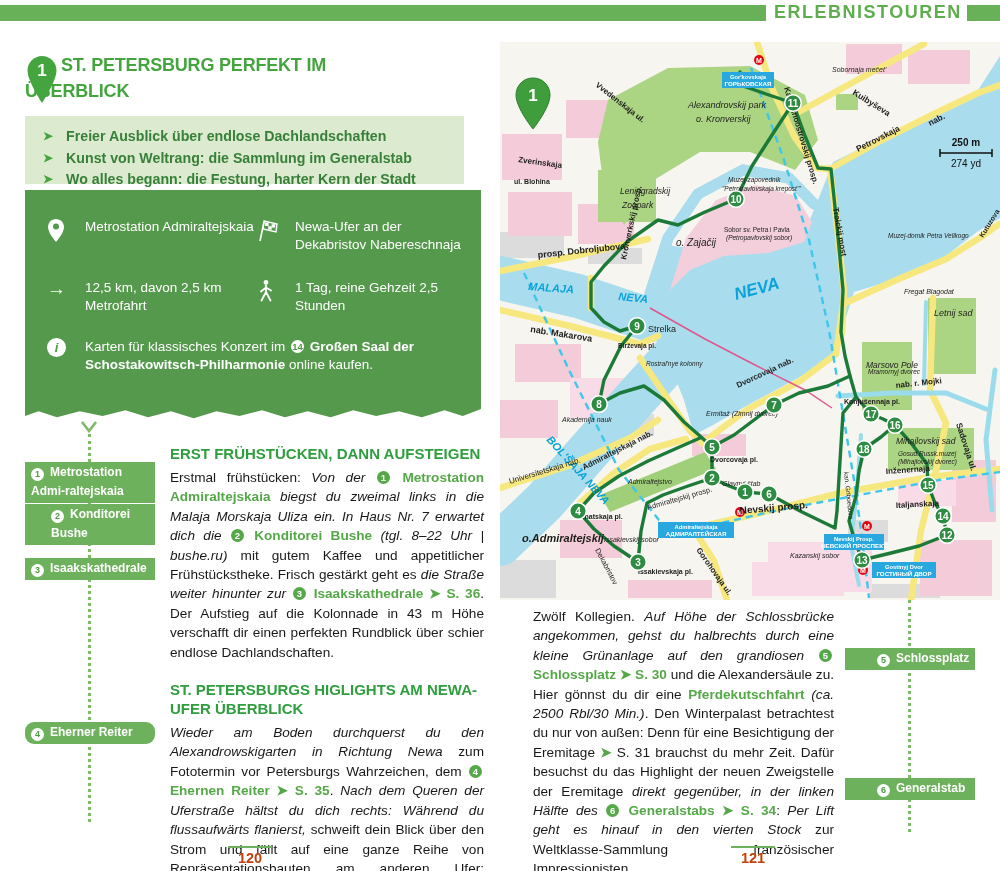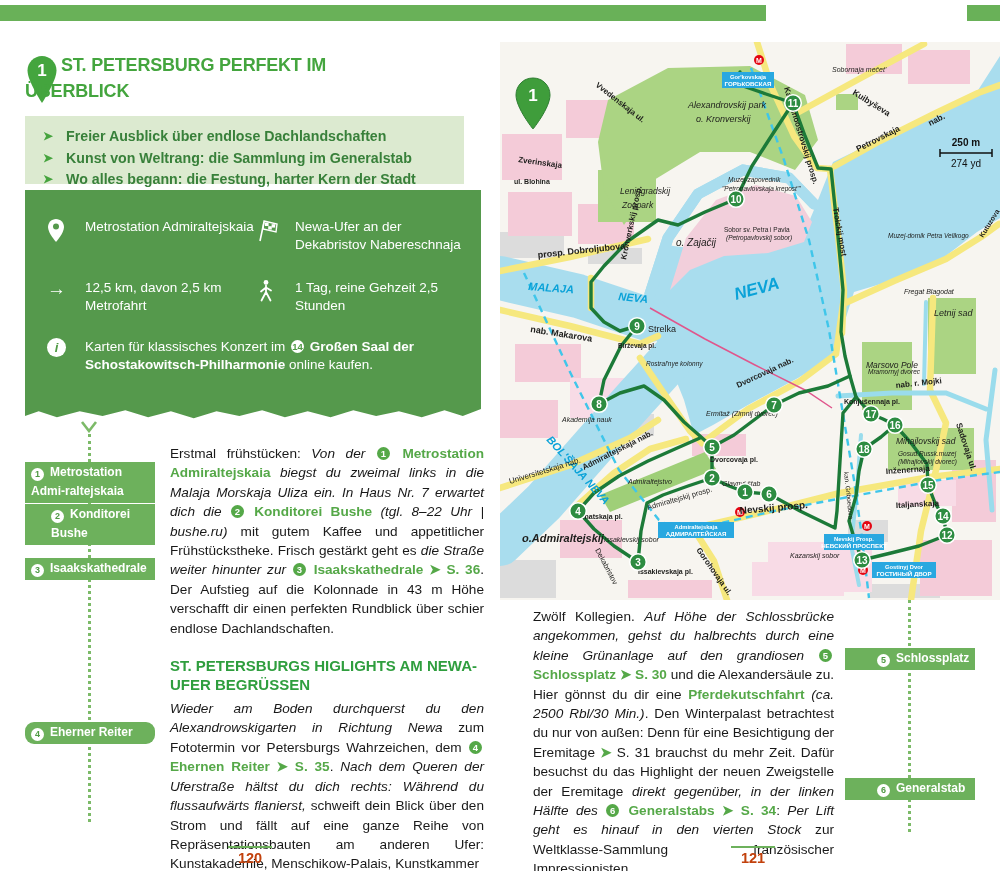--- a/index.html
+++ b/index.html
@@ -69,20 +69,21 @@
            font-size:14.5px;color:#c2410c;}
   
   #map{position:absolute;left:500px;top:42px;font-family:"Liberation Sans",sans-serif;}
 </style>
 </head>
 <body>
 
 <div class="page">
 
   <div class="topbar-left"></div>
+  <div class="topbar-title">ERLEBNISTOUREN</div>
   <div class="topbar-right"></div>
 
   <svg class="title-pin" width="32" height="50" viewBox="0 0 32 50">
     <path d="M16 1 C8 1 1.5 7.5 1.5 15.5 C1.5 26 16 48 16 48 C16 48 30.5 26 30.5 15.5 C30.5 7.5 24 1 16 1 Z" fill="#44a53e"></path>
     <text x="16" y="21" text-anchor="middle" font-size="17" font-weight="bold" fill="#fff">1</text>
   </svg>
   <h1 class="page-title" id="page-title">ST. PETERSBURG PERFEKT IM
 ÜBERBLICK</h1>
 
   <div class="highlights" id="highlights">
@@ -144,22 +145,23 @@
   </svg>
   <div class="timeline left"></div>
   <div id="left-labels">
       <div class="margin-label left" style="top: 462px;"><span class="mbadge">1</span>Metrostation Admi-raltejskaia</div>
       <div class="margin-label left" style="top: 504px; padding-left: 26px;"><span class="mbadge">2</span>Konditorei Bushe</div>
       <div class="margin-label left" style="top: 558px;"><span class="mbadge">3</span>Isaakskathedrale</div>
       <div class="margin-label left" style="top: 722px; border-radius: 9px;"><span class="mbadge">4</span>Eherner Reiter</div>
     </div>
 
   <div class="left-col">
+    <h3 class="sec">ERST FRÜHSTÜCKEN, DANN AUFSTEIGEN</h3>
     <p class="body"><span class="seg-p">Erstmal frühstücken: </span><span class="seg-i">Von der </span><span class="inline-badge">1</span><span class="seg-g"> Metrostation Admiraltejskaia</span><span class="seg-i"> biegst du zweimal links in die Malaja Morskaja Uliza ein. In Haus Nr. 7 erwartet dich die </span><span class="inline-badge">2</span><span class="seg-g"> Konditorei Bushe </span><span class="seg-i">(tgl. 8–22 Uhr | bushe.ru)</span><span class="seg-p"> mit gutem Kaffee und appetitlicher Frühstückstheke. Frisch gestärkt geht es </span><span class="seg-i">die Straße weiter hinunter zur </span><span class="inline-badge">3</span><span class="seg-g"> Isaakskathedrale </span><span class="seg-g">➤ S. 36</span><span class="seg-p">. Der Aufstieg auf die Kolonnade in 43 m Höhe verschafft dir einen perfekten Rundblick über schier endlose Dachlandschaften.</span></p>
-    <h3 class="sec second">ST. PETERSBURGS HIGLIGHTS AM NEWA-UFER BEGRÜSSEN</h3>
+    <h3 class="sec second">ST. PETERSBURGS HIGLIGHTS AM NEWA-UFER ÜBERBLICK</h3>
     <p class="body"><span class="seg-i">Wieder am Boden durchquerst du den Alexandrowskigarten in Richtung Newa </span><span class="seg-p">zum Fototermin vor Petersburgs Wahrzeichen, dem </span><span class="inline-badge">4</span><span class="seg-g"> Ehernen Reiter </span><span class="seg-g">➤ S. 35</span><span class="seg-p">. </span><span class="seg-i">Nach dem Queren der Uferstraße hältst du dich rechts: Während du flussaufwärts flanierst,</span><span class="seg-p"> schweift dein Blick über den Strom und fällt auf eine ganze Reihe von Repräsentationsbauten am anderen Ufer: Kunstakademie, Menschikow-Palais, Kunstkammer </span></p>
   </div>
 
   <svg id="map" viewBox="0 0 500 558" width="500" height="558">
       <g>
         <rect x="0" y="0" width="500" height="558" fill="#f7f5f0"></rect>
         <rect x="0" y="190" width="64" height="26" fill="#dcdcdc"></rect>
         <rect x="88" y="206" width="54" height="16" fill="#dcdcdc"></rect>
         <rect x="0" y="518" width="56" height="38" fill="#dcdcdc"></rect>
         <rect x="370" y="542" width="70" height="14" fill="#dcdcdc"></rect>

